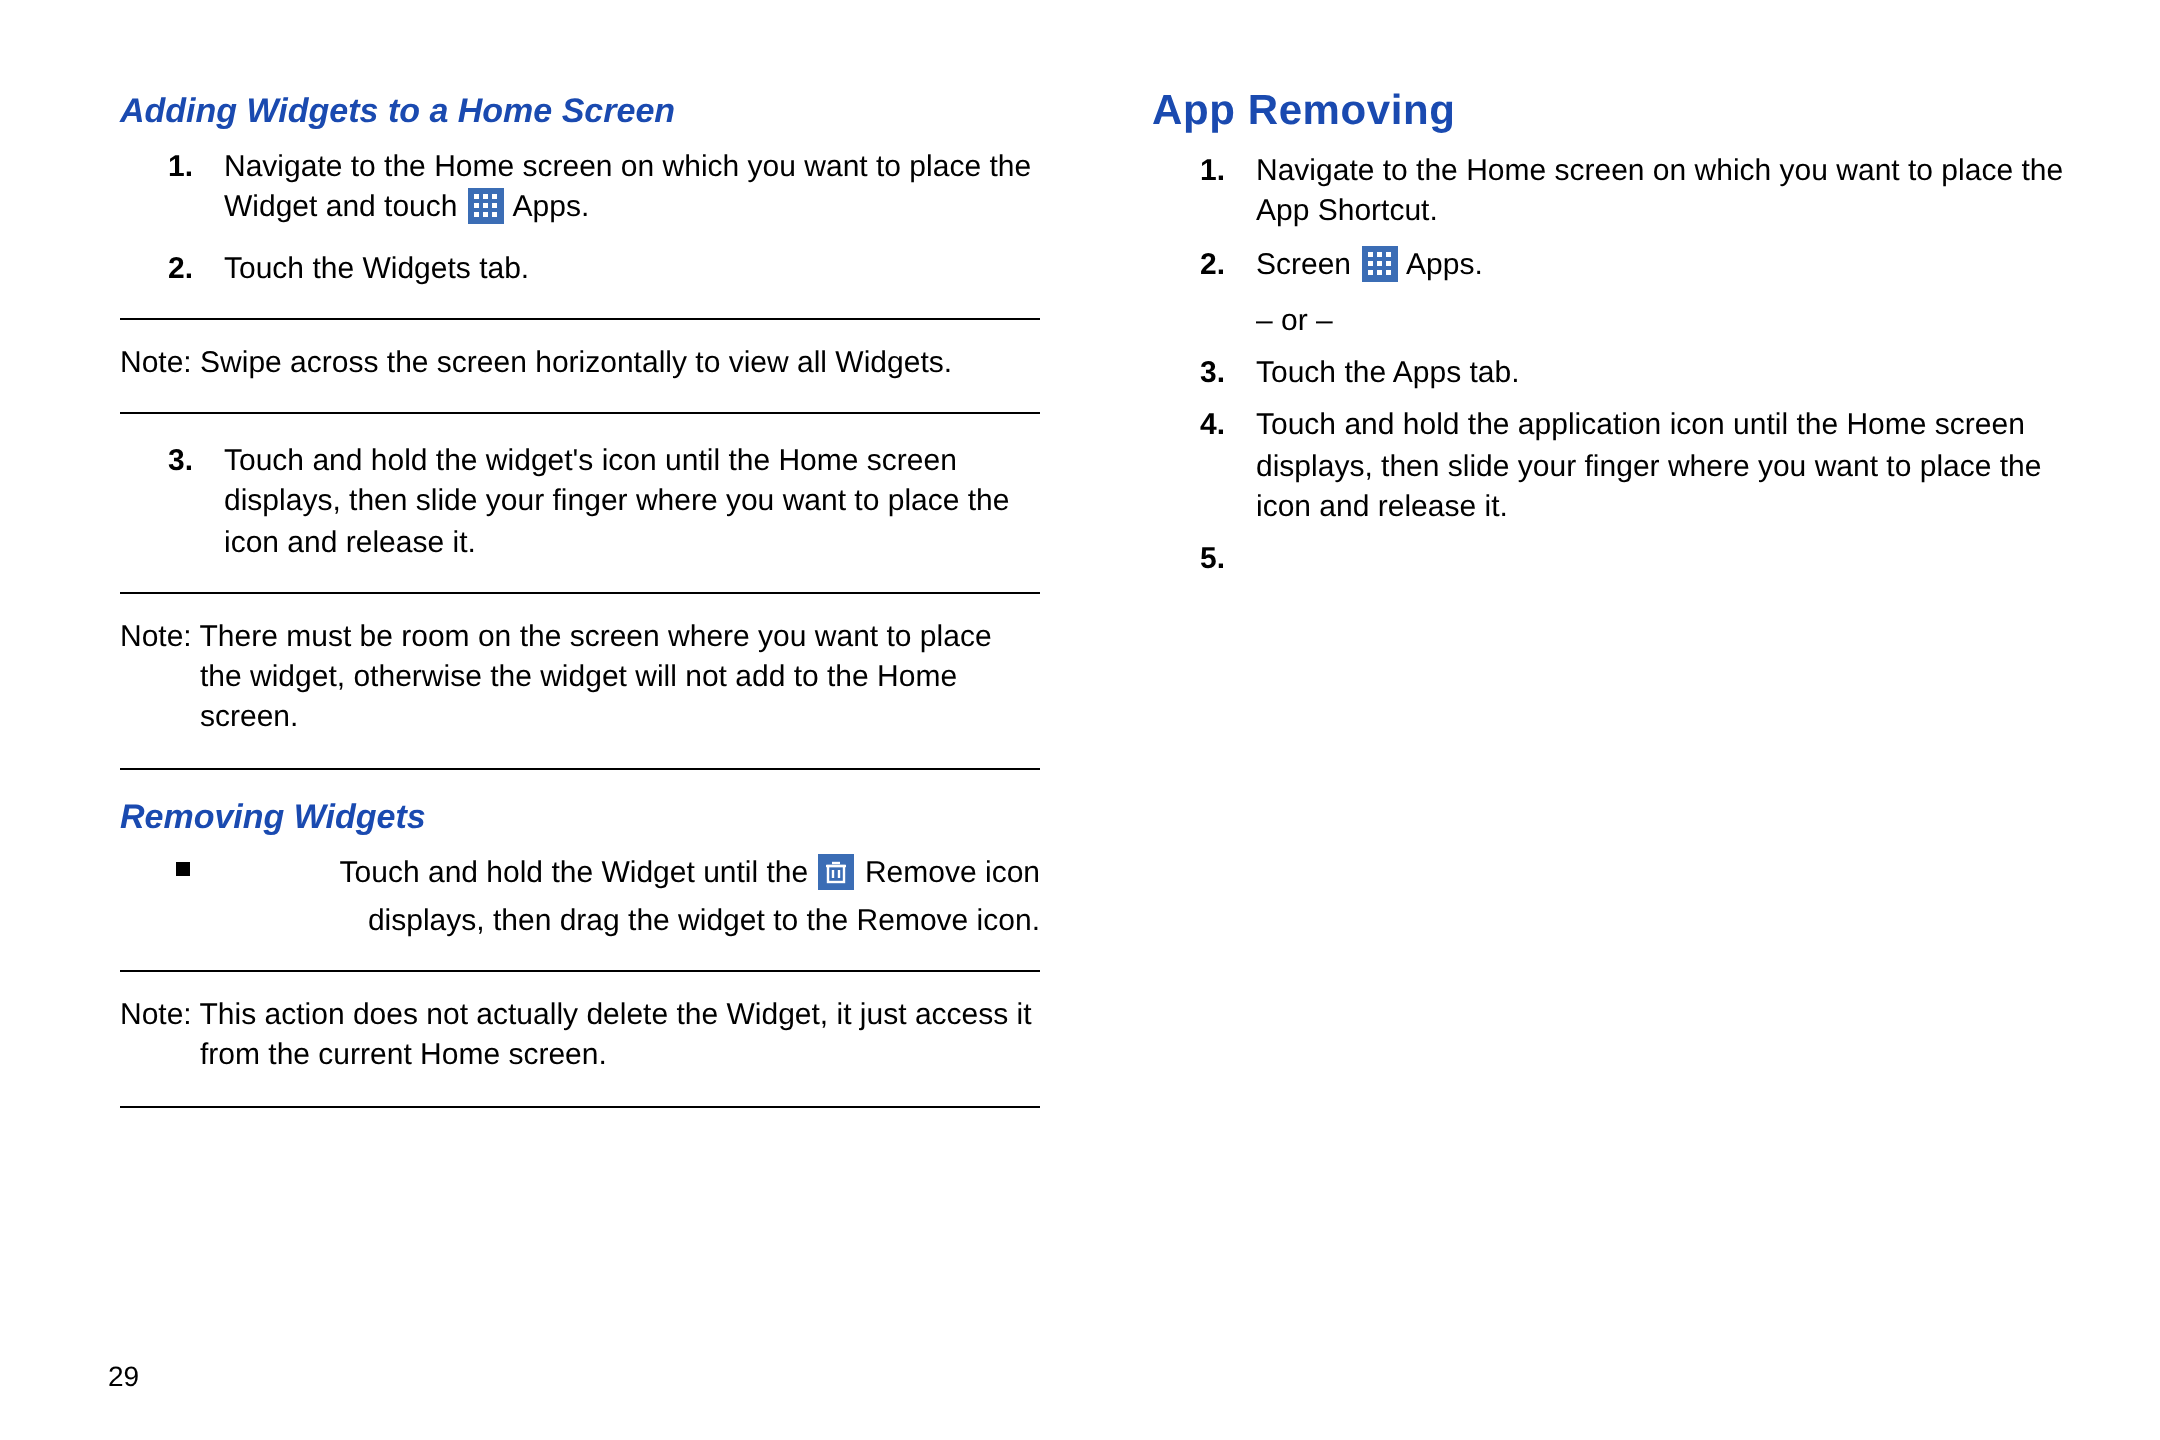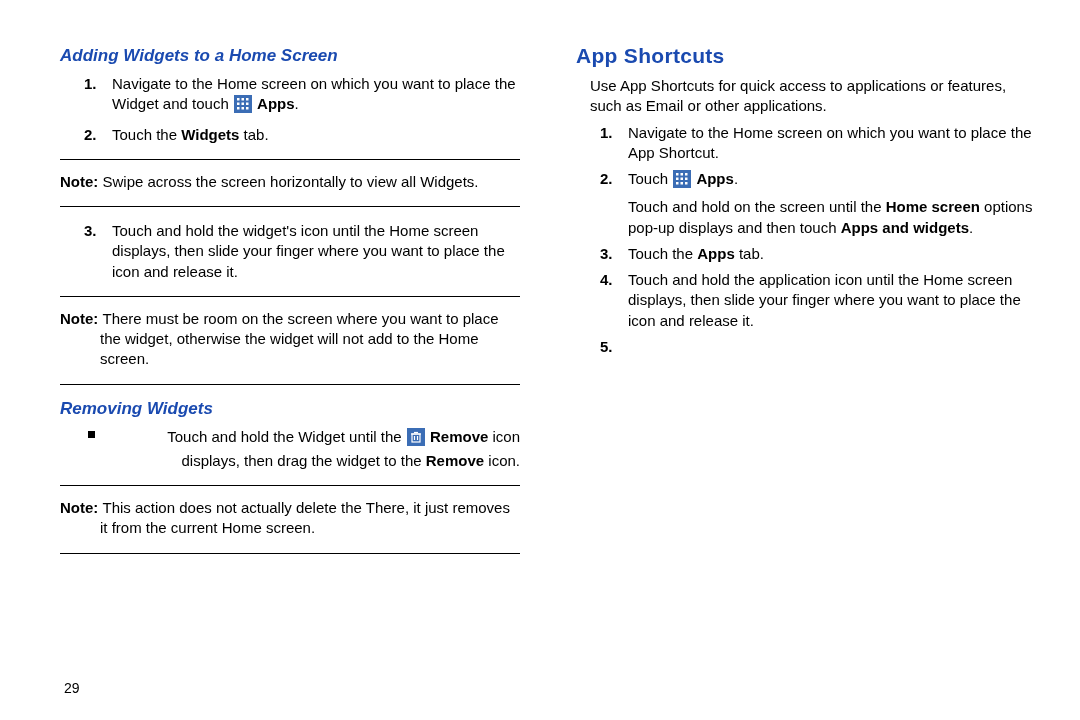--- a/index.html
+++ b/index.html
@@ -80,30 +80,30 @@
     border-top: 1.3px solid #000;
     border-bottom: 1.3px solid #000;
     padding: 12px 0 14px 0;
     margin: 14px 0;
     line-height: 1.35;
   }
   .hang {
     padding-left: 40px;
     text-indent: -40px;
   }
-  .bold { font-weight: bold; }
+  .bold { font-weight: normal; }
   .italic { font-style: italic; }
   .icon-box {
     display: inline-block;
     vertical-align: -4px;
     margin: 0 1px;
   }
   .page-num {
     position: absolute;
-    left: 64px;
+    left: 54px;
     bottom: 24px;
     font-size: 14px;
   }
   .intro-para {
     margin-left: 14px;
     line-height: 1.35;
     margin-bottom: 6px;
   }
   p { margin: 4px 0; }
 </style>
@@ -181,61 +181,58 @@
                   <line x1="10.5" y1="8" x2="10.5" y2="12"></line>
                 </g>
               </svg>
           </span>
           <span class="bold">Remove</span><span> icon displays, then drag the widget to the </span><span class="bold">Remove</span><span> icon.</span>
         </span>
       </li>
     </ul>
 
     <div class="note-block hang">
-      <span class="bold">Note: </span><span>This action does not actually delete the There, it just removes it from the current Home screen.</span>
+      <span class="bold">Note: </span><span>This action does not actually delete the Widget, it just access it from the current Home screen.</span>
     </div>
 
   </div>
 
   <div class="col">
 
-    <div class="section-head-blue">App Shortcuts</div>
-
-    <p class="intro-para">Use App Shortcuts for quick access to applications or features, such as Email or other applications.</p>
+    <div class="section-head-blue">App Removing</div>
+
 
     <ol class="steps">
       <li>
         <span class="num">1.</span>
         <span class="body-text">Navigate to the Home screen on which you want to place the App Shortcut.</span>
       </li>
       <li>
         <span class="num">2.</span>
         <span class="body-text">
-          <span>Touch </span>
+          <span>Screen </span>
           <span class="icon-box">
             <svg width="18" height="18">
                 <rect x="0" y="0" width="18" height="18" fill="#3b6db5"></rect>
                 <g fill="#fff">
                   <rect x="3" y="3" width="2.5" height="2.5"></rect>
                   <rect x="7.5" y="3" width="2.5" height="2.5"></rect>
                   <rect x="12" y="3" width="2.5" height="2.5"></rect>
                   <rect x="3" y="7.5" width="2.5" height="2.5"></rect>
                   <rect x="7.5" y="7.5" width="2.5" height="2.5"></rect>
                   <rect x="12" y="7.5" width="2.5" height="2.5"></rect>
                   <rect x="3" y="12" width="2.5" height="2.5"></rect>
                   <rect x="7.5" y="12" width="2.5" height="2.5"></rect>
                   <rect x="12" y="12" width="2.5" height="2.5"></rect>
                 </g>
               </svg>
           </span>
           <span class="bold">Apps</span><span>.</span>
         </span>
-        <p class="body-text">
-          <span>Touch and hold on the screen until the </span><span class="bold">Home screen</span><span> options pop-up displays and then touch </span><span class="bold">Apps and widgets</span><span>.</span>
-        </p>
+        <p>– or –</p>
       </li>
       <li>
         <span class="num">3.</span>
         <span class="body-text">
           <span>Touch the </span><span class="bold">Apps</span><span> tab.</span>
         </span>
       </li>
       <li>
         <span class="num">4.</span>
         <span class="body-text">Touch and hold the application icon until the Home screen displays, then slide your finger where you want to place the icon and release it.</span>

